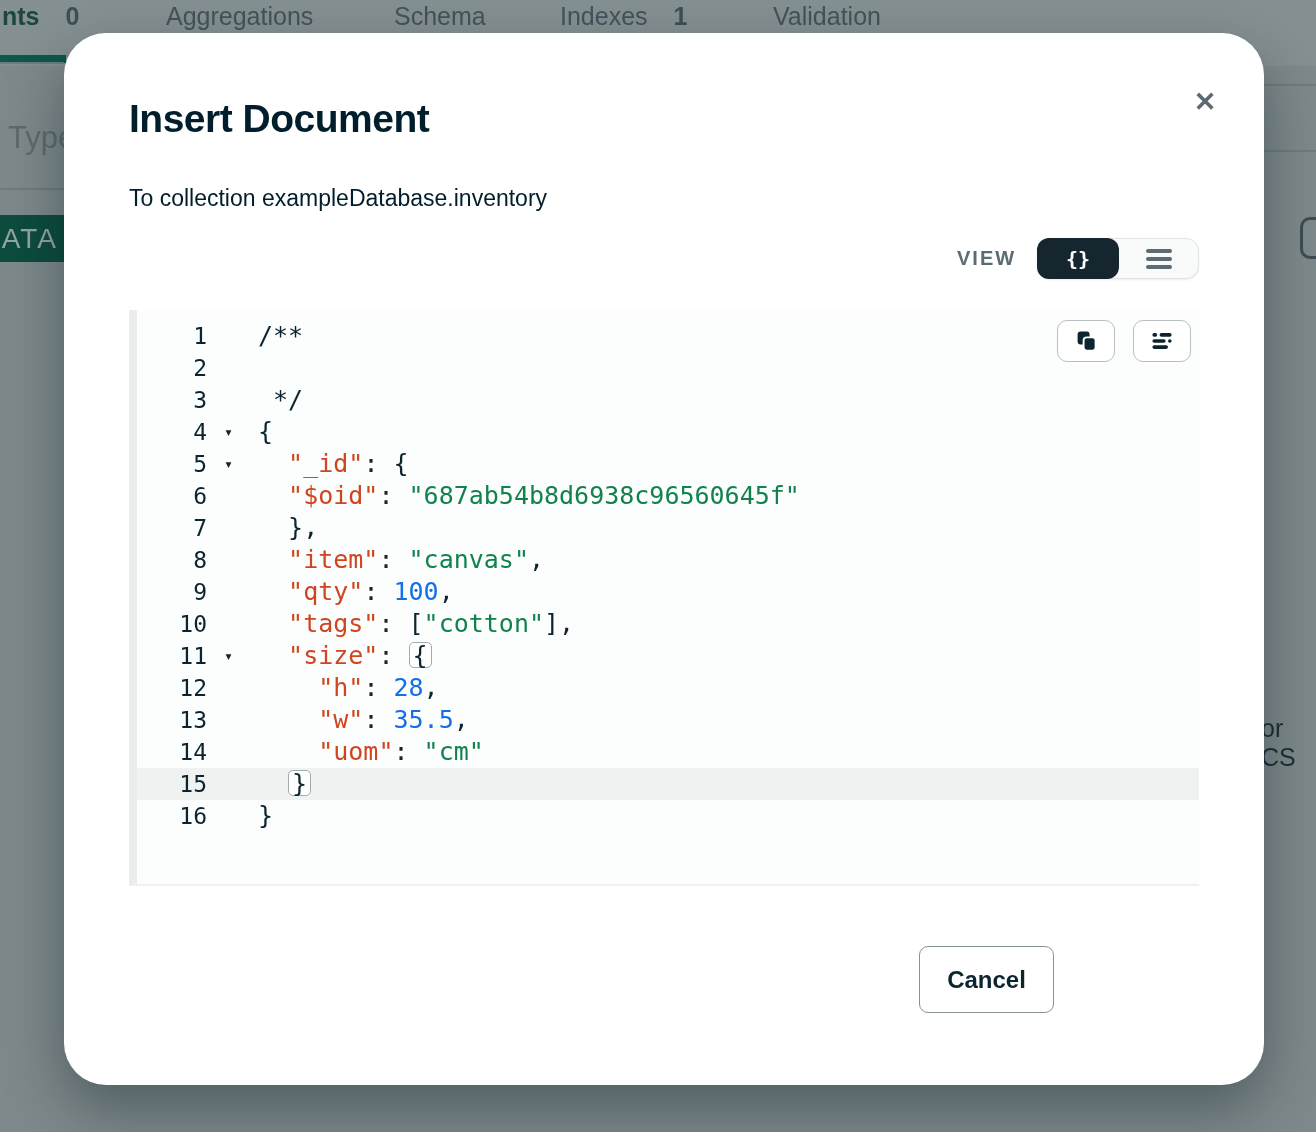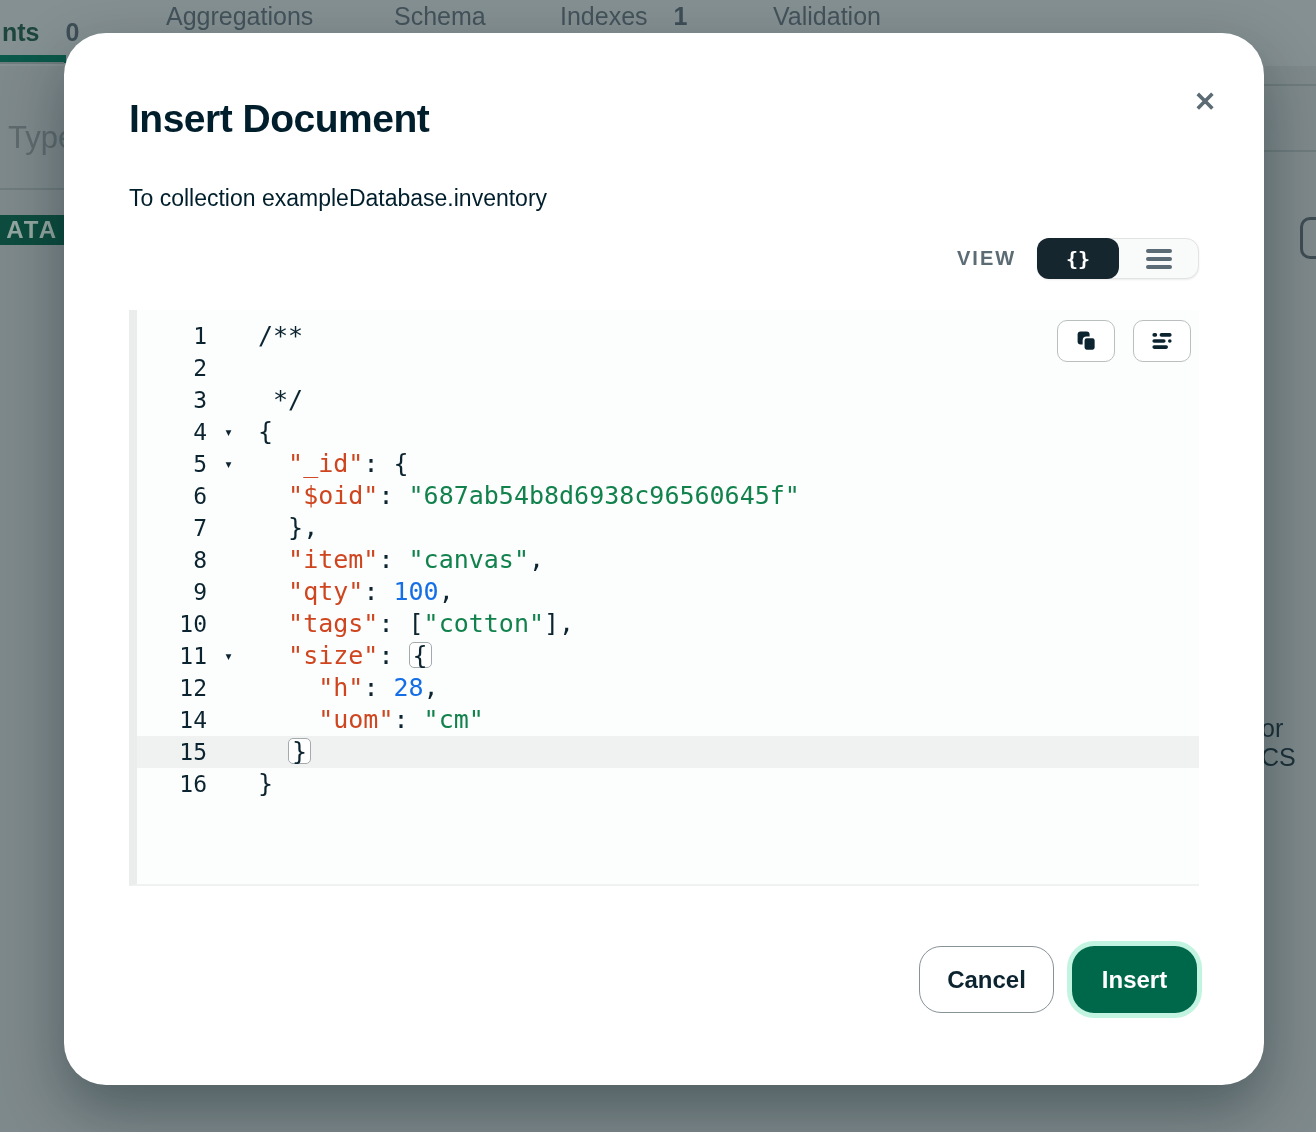--- a/index.html
+++ b/index.html
@@ -9,28 +9,28 @@
     -webkit-font-smoothing:antialiased;
   }
   
   .tabbar{position:absolute;left:0;top:0;width:1316px;height:66px;background:#859092;}
   .tab{position:absolute;top:2px;display:flex;gap:26px;font-size:25px;font-weight:500;color:#44535B;white-space:nowrap;}
   .tab:nth-of-type(1){left:2px;}
   .tab:nth-of-type(2){left:166px;}
   .tab:nth-of-type(3){left:394px;}
   .tab:nth-of-type(4){left:560px;}
   .tab:nth-of-type(5){left:773px;}
-  .tab.active{color:#1D473E;font-weight:700;margin-top:16px;}
+  .tab.active{color:#1D473E;font-weight:700;}
   .tab .tab-count{color:#3E4E57;font-weight:600;}
   .active-tab-underline{position:absolute;left:0;top:55px;width:66px;height:8px;background:#0A594A;}
   .tabbar-border-left{position:absolute;left:0;top:62px;width:64px;height:2px;background:#6F7C7E;}
   .bg-type{position:absolute;left:8px;top:120px;font-size:31px;color:#5E6A6E;}
   .bg-divider-left{position:absolute;left:0;top:188px;width:64px;height:2px;background:#6F7C7E;}
-  .bg-ata{position:absolute;left:0;top:215px;width:64px;height:30px;background:#0D4C3F;
-    color:#93A6A0;font-size:24px;font-weight:700;letter-spacing:2px;
+  .bg-ata{position:absolute;left:0;top:215px;width:64px;height:47px;background:#0D4C3F;
+    color:#93A6A0;font-size:28px;font-weight:400;letter-spacing:2px;
     display:flex;align-items:center;justify-content:flex-end;padding-right:6px;box-sizing:border-box;}
   .bg-orcs{position:absolute;left:1261px;top:714px;font-size:25px;color:#1C3038;}
   .bg-divider-r1{position:absolute;left:1264px;top:84px;width:52px;height:2px;background:#6F7C7E;}
   .bg-divider-r2{position:absolute;left:1264px;top:150px;width:52px;height:2px;background:#6F7C7E;}
   .bg-partial-btn{position:absolute;left:1300px;top:217px;width:60px;height:42px;
     border:3px solid #3E4D53;border-radius:10px;box-sizing:border-box;}
   
   .modal{position:absolute;left:64px;top:33px;width:1200px;height:1052px;background:#FFFFFF;
     border-radius:42px;box-shadow:0 24px 60px rgba(0,20,30,.38);}
   .close-btn{position:absolute;left:1118px;top:46px;width:46px;height:46px;display:flex;
@@ -58,21 +58,21 @@
   .tok-k{color:#CE451F;}
   .tok-s{color:#12824D;}
   .tok-n{color:#146EE5;}
   .tok-b{color:#0B2430;display:inline-block;height:26px;line-height:26px;vertical-align:top;margin-top:2px;
     border:1.5px solid #A3AAAE;border-radius:5px;padding:0 3px;background:#FFFFFF;box-sizing:border-box;}
   .ed-btn{position:absolute;top:10px;width:58px;height:42px;background:#FFFFFF;border:1.5px solid #B9BFBF;
     border-radius:10px;display:flex;align-items:center;justify-content:center;box-sizing:border-box;cursor:pointer;}
   .ed-btn.copy{right:84px;}
   .ed-btn.format{right:8px;}
   
-  .btn{position:absolute;top:913px;height:67px;border-radius:22px;font-size:24px;font-weight:600;
+  .btn{position:absolute;top:913px;height:67px;border-radius:9px;font-size:24px;font-weight:600;
     display:flex;align-items:center;justify-content:center;box-sizing:border-box;cursor:pointer;text-align:center;}
   .btn-cancel{left:855px;width:135px;background:#FFFFFF;border:1.5px solid #889397;color:#0B2430;}
   .btn-insert{left:1008px;width:125px;background:#00684A;color:#FFFFFF;box-shadow:0 0 0 5px #C3F4E1;}
 </style>
 </head>
 <body>
 
 <div id="root">
 
   <div class="tabbar">
@@ -128,20 +128,21 @@
           <div class="cm-line"><span class="ln">3</span><span class="fold"></span><span class="codetext"><span class="tok-p"> */</span></span></div>
           <div class="cm-line"><span class="ln">4</span><span class="fold">▾</span><span class="codetext"><span class="tok-p">{</span></span></div>
           <div class="cm-line"><span class="ln">5</span><span class="fold">▾</span><span class="codetext"><span class="tok-p">  </span><span class="tok-k">"_id"</span><span class="tok-p">: {</span></span></div>
           <div class="cm-line"><span class="ln">6</span><span class="fold"></span><span class="codetext"><span class="tok-p">  </span><span class="tok-k">"$oid"</span><span class="tok-p">: </span><span class="tok-s">"687ab54b8d6938c96560645f"</span></span></div>
           <div class="cm-line"><span class="ln">7</span><span class="fold"></span><span class="codetext"><span class="tok-p">  },</span></span></div>
           <div class="cm-line"><span class="ln">8</span><span class="fold"></span><span class="codetext"><span class="tok-p">  </span><span class="tok-k">"item"</span><span class="tok-p">: </span><span class="tok-s">"canvas"</span><span class="tok-p">,</span></span></div>
           <div class="cm-line"><span class="ln">9</span><span class="fold"></span><span class="codetext"><span class="tok-p">  </span><span class="tok-k">"qty"</span><span class="tok-p">: </span><span class="tok-n">100</span><span class="tok-p">,</span></span></div>
           <div class="cm-line"><span class="ln">10</span><span class="fold"></span><span class="codetext"><span class="tok-p">  </span><span class="tok-k">"tags"</span><span class="tok-p">: [</span><span class="tok-s">"cotton"</span><span class="tok-p">],</span></span></div>
           <div class="cm-line"><span class="ln">11</span><span class="fold">▾</span><span class="codetext"><span class="tok-p">  </span><span class="tok-k">"size"</span><span class="tok-p">: </span><span class="tok-b">{</span></span></div>
           <div class="cm-line"><span class="ln">12</span><span class="fold"></span><span class="codetext"><span class="tok-p">    </span><span class="tok-k">"h"</span><span class="tok-p">: </span><span class="tok-n">28</span><span class="tok-p">,</span></span></div>
+          <div class="cm-line"><span class="ln">13</span><span class="fold"></span><span class="codetext"><span class="tok-p">    </span><span class="tok-k">"w"</span><span class="tok-p">: </span><span class="tok-n">35.5</span><span class="tok-p">,</span></span></div>
           <div class="cm-line"><span class="ln">14</span><span class="fold"></span><span class="codetext"><span class="tok-p">    </span><span class="tok-k">"uom"</span><span class="tok-p">: </span><span class="tok-s">"cm"</span></span></div>
           <div class="cm-line active"><span class="ln">15</span><span class="fold"></span><span class="codetext"><span class="tok-p">  </span><span class="tok-b">}</span></span></div>
           <div class="cm-line"><span class="ln">16</span><span class="fold"></span><span class="codetext"><span class="tok-p">}</span></span></div>
         </div>
       <div class="ed-btn copy">
         <svg width="24" height="24" viewBox="0 0 20 20">
           <rect x="3" y="2" width="10" height="11" rx="2.5" fill="#0B2430"></rect>
           <rect x="8" y="7" width="10" height="11" rx="2.5" fill="#0B2430" stroke="#FFFFFF" stroke-width="1.6"></rect>
         </svg>
       </div>
@@ -150,15 +151,14 @@
           <rect x="2" y="3.4" width="4" height="3" rx="1.5"></rect>
           <rect x="8" y="3.4" width="10" height="3" rx="1.5"></rect>
           <rect x="2" y="8.5" width="11" height="3" rx="1.5"></rect>
           <rect x="15" y="8.5" width="3" height="3" rx="1.5"></rect>
           <rect x="2" y="13.6" width="13" height="3" rx="1.5"></rect>
         </svg>
       </div>
     </div>
 
     <div class="btn btn-cancel">Cancel</div>
-    <div class="btn btn-insert">Insert</div>
   </div>
 </div>
 
 </body></html>

